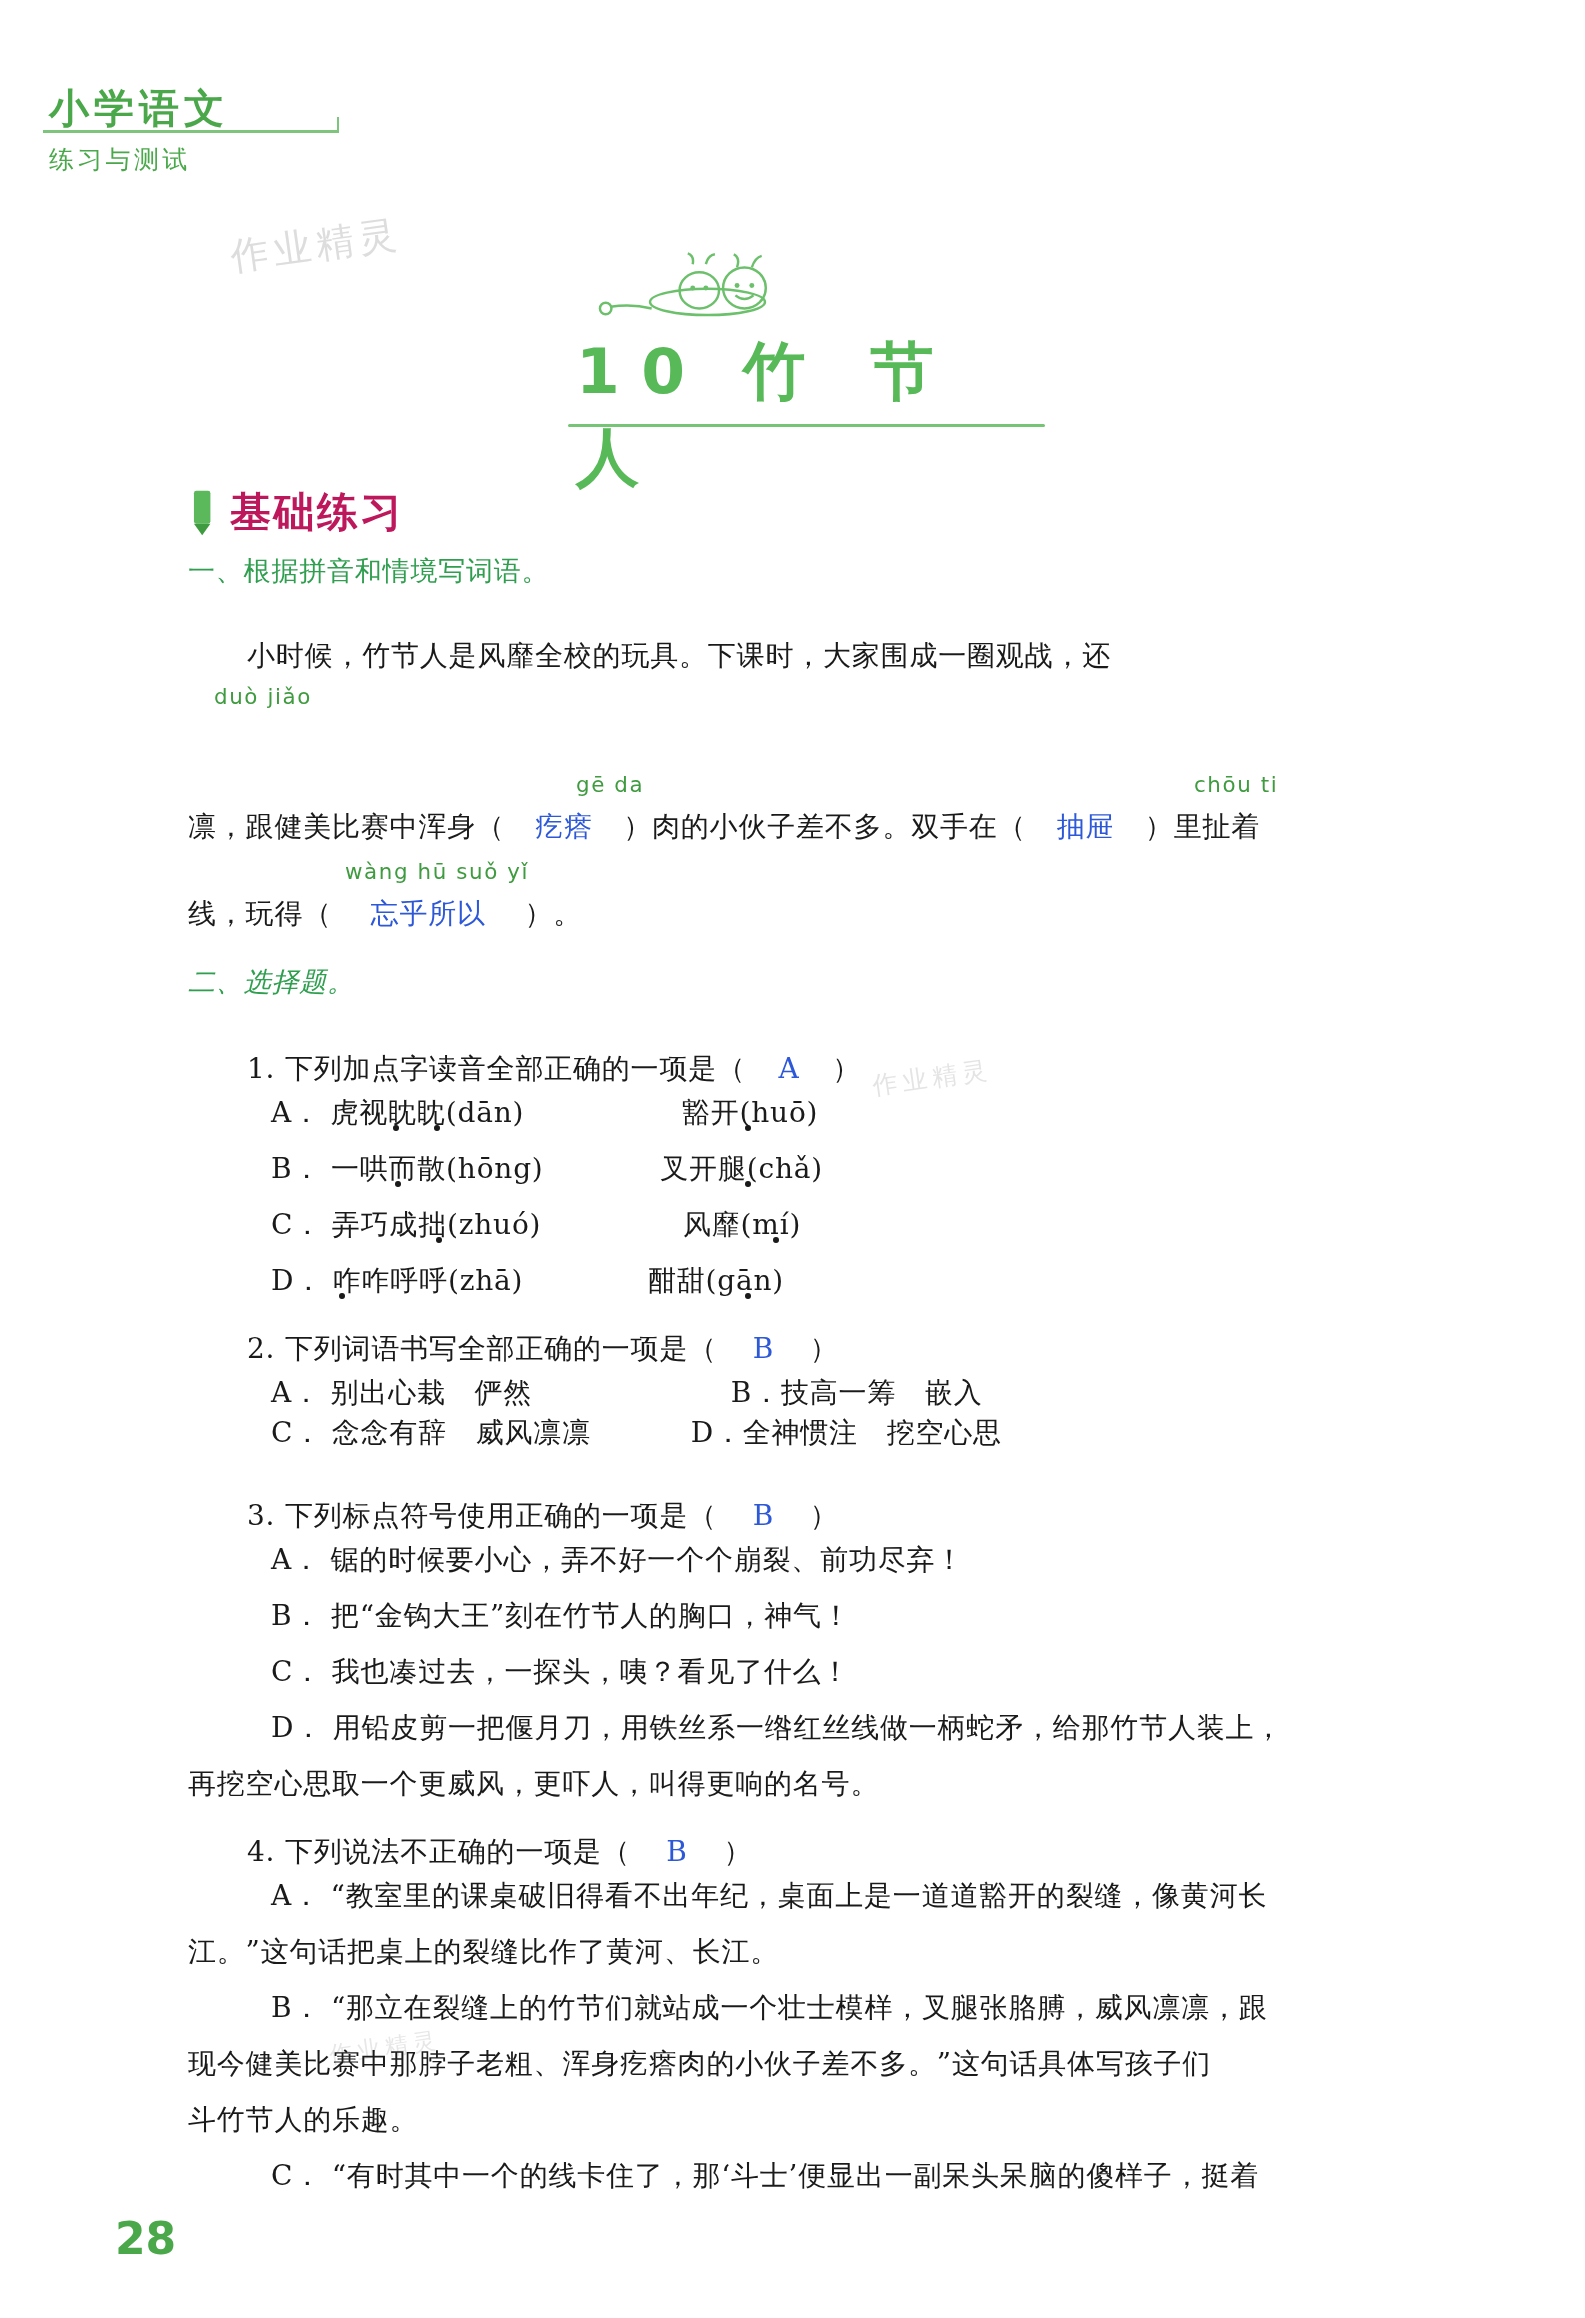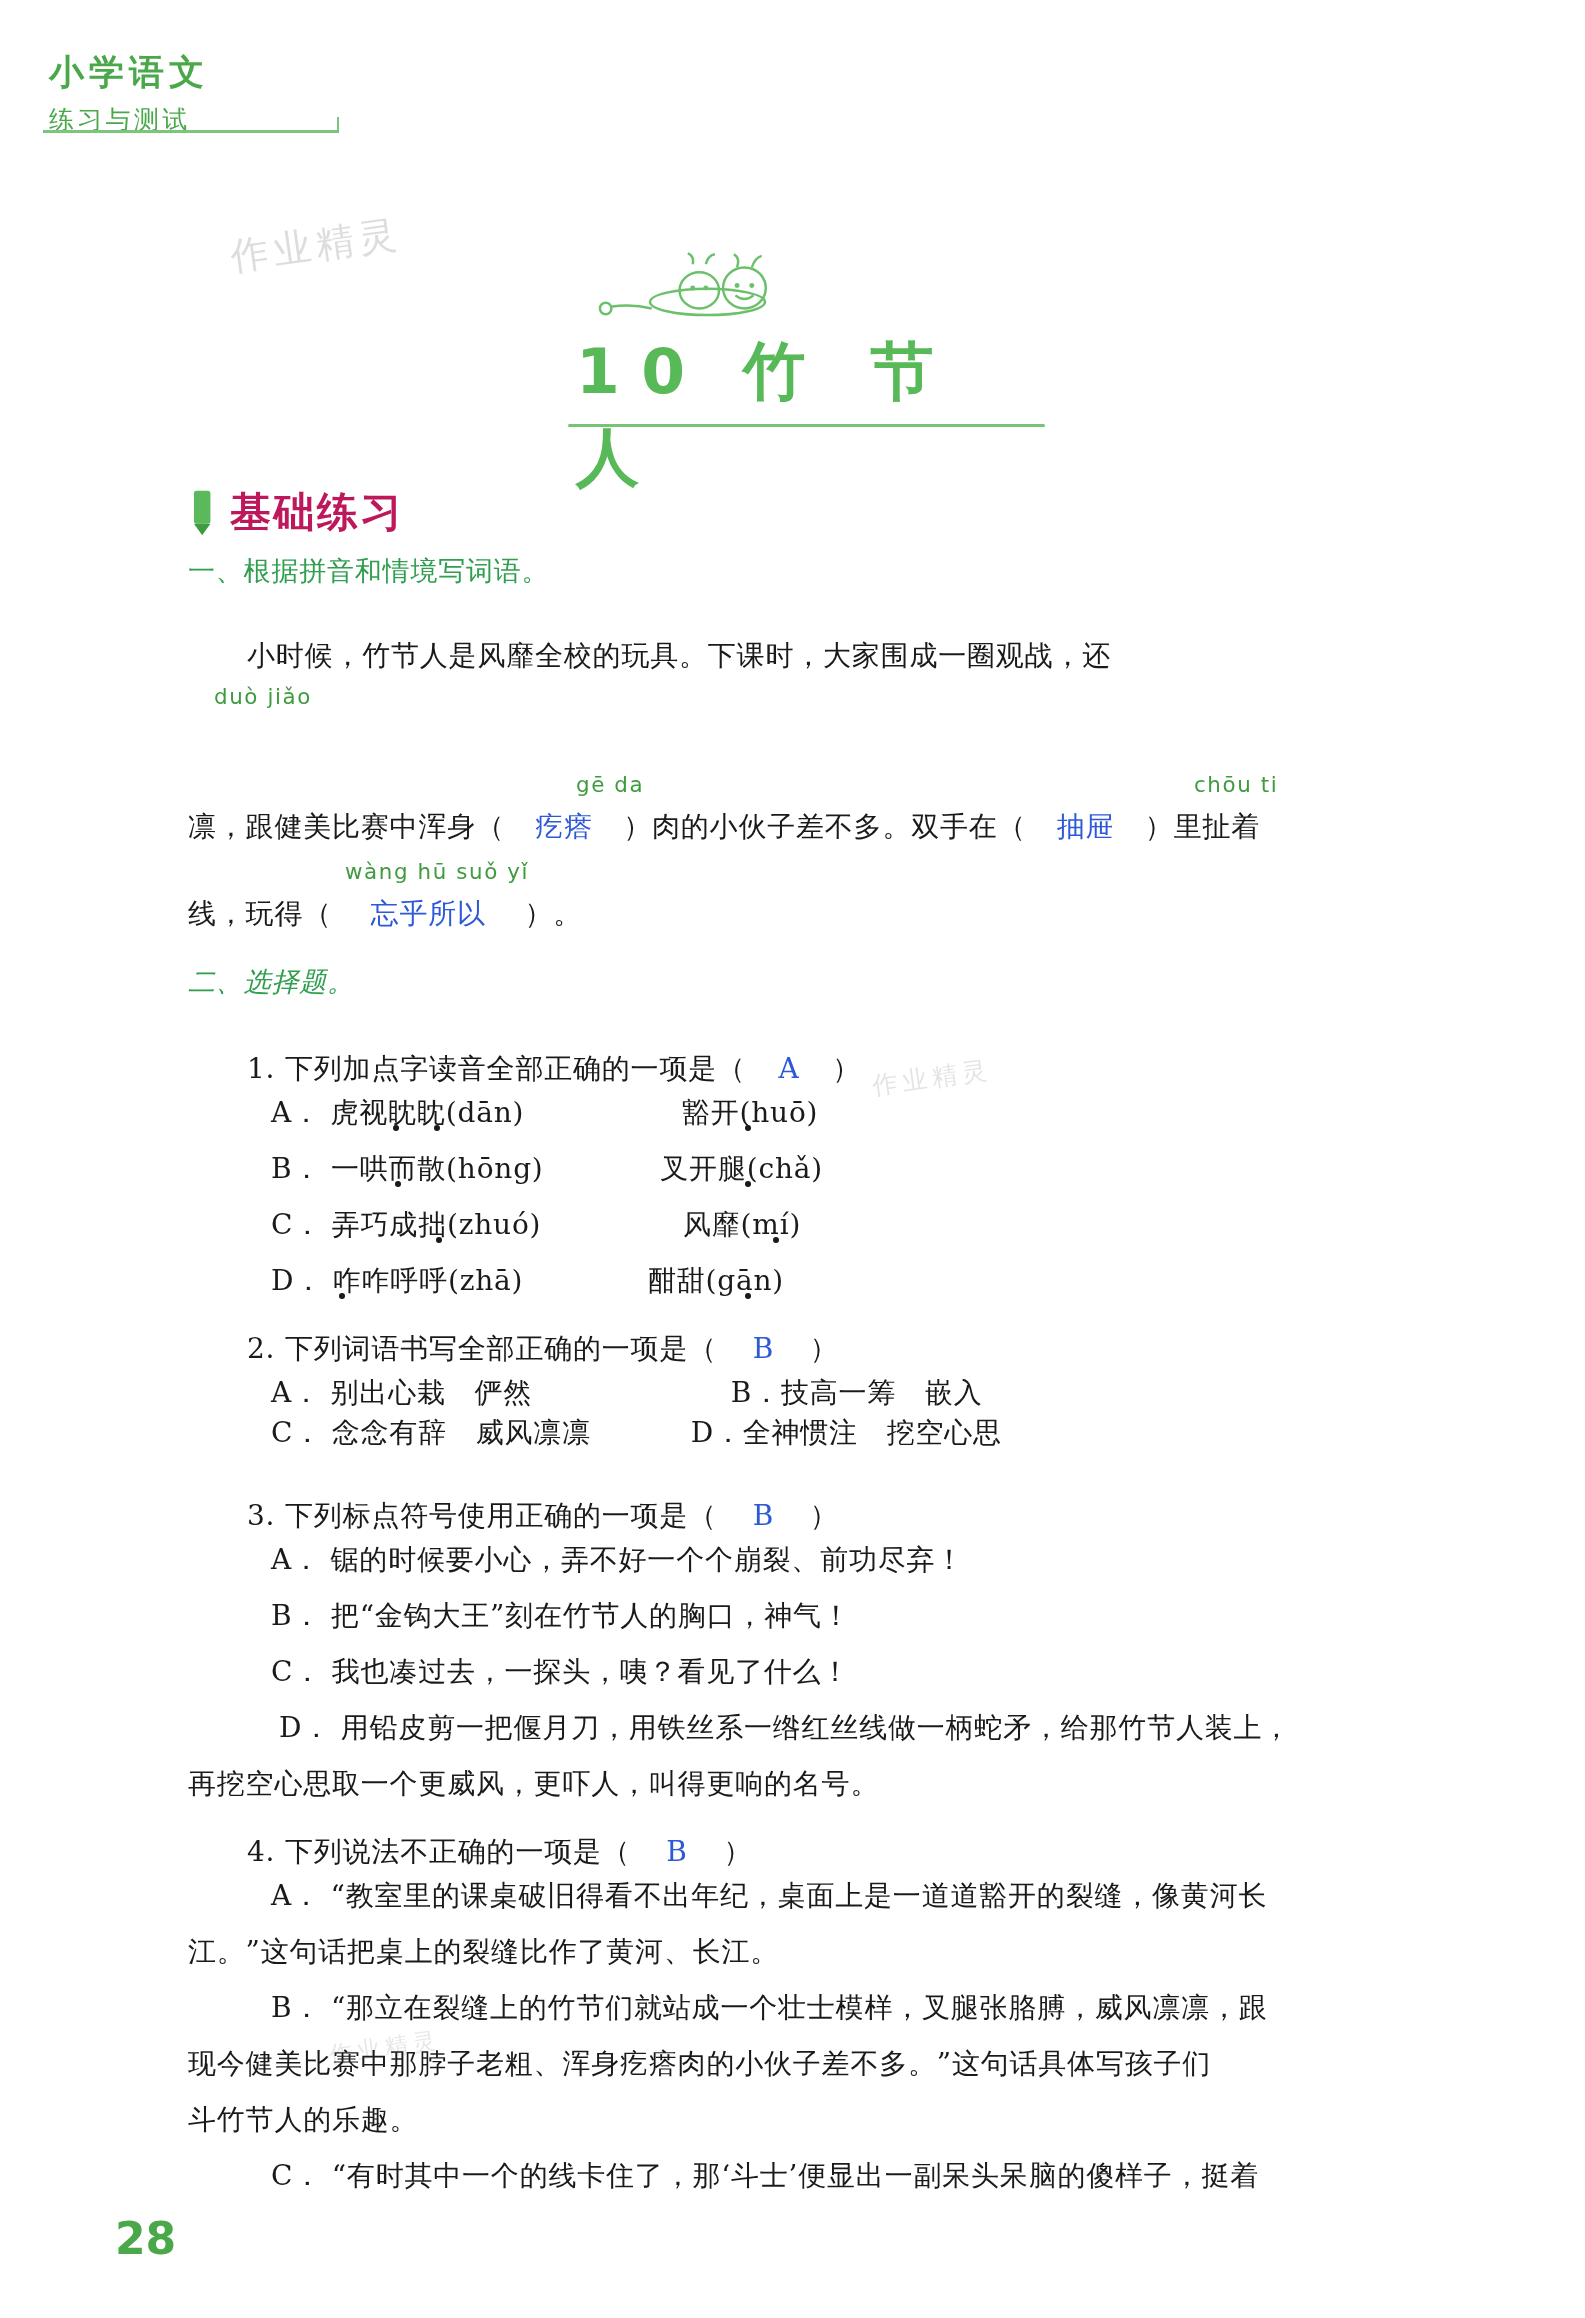--- a/index.html
+++ b/index.html
@@ -19,24 +19,25 @@
     box-sizing:border-box;
   }
   
   .hdr{
     position:absolute;
     left:49px; top:49px;
     width:345px;
   }
   .hdr-title{
     font-family:"DejaVu Sans", sans-serif;
-    font-size:35px;
+    font-size:40px;
     letter-spacing:5px;
     color:#4aa84a;
     font-weight:bold;
+    margin-top:32px;
   }
   .hdr-sub{
     font-family:"DejaVu Sans", sans-serif;
     font-size:25px;
     letter-spacing:3.3px;
     color:#4aa84a;
     margin-top:6.6px;
     display:inline-block;
     position:relative;
   }
@@ -287,21 +288,21 @@
     <span>锯的时候要小心，弄不好一个个崩裂、前功尽弃！</span>
   </div>
   <div class="opt" style="left:271px; top:1597px;">
     <span>B．</span>
     <span>把“金钩大王”刻在竹节人的胸口，神气！</span>
   </div>
   <div class="opt" style="left:271px; top:1653px;">
     <span>C．</span>
     <span>我也凑过去，一探头，咦？看见了什么！</span>
   </div>
-  <div class="opt" style="left:279px; top:1709px;">
+  <div class="opt" style="left:271px; top:1709px;">
     <span>D．</span>
     <span>用铅皮剪一把偃月刀，用铁丝系一绺红丝线做一柄蛇矛，给那竹节人装上，</span>
   </div>
   <div class="opt" style="left:188px; top:1765px;">再挖空心思取一个更威风，更吓人，叫得更响的名号。</div>
 
   <div class="para" style="left:247px; top:1821px;">
     <span>4. 下列说法不正确的一项是（</span>
     <span class="ans" style="padding:0 26px;">B</span>
     <span>）</span>
   </div>

